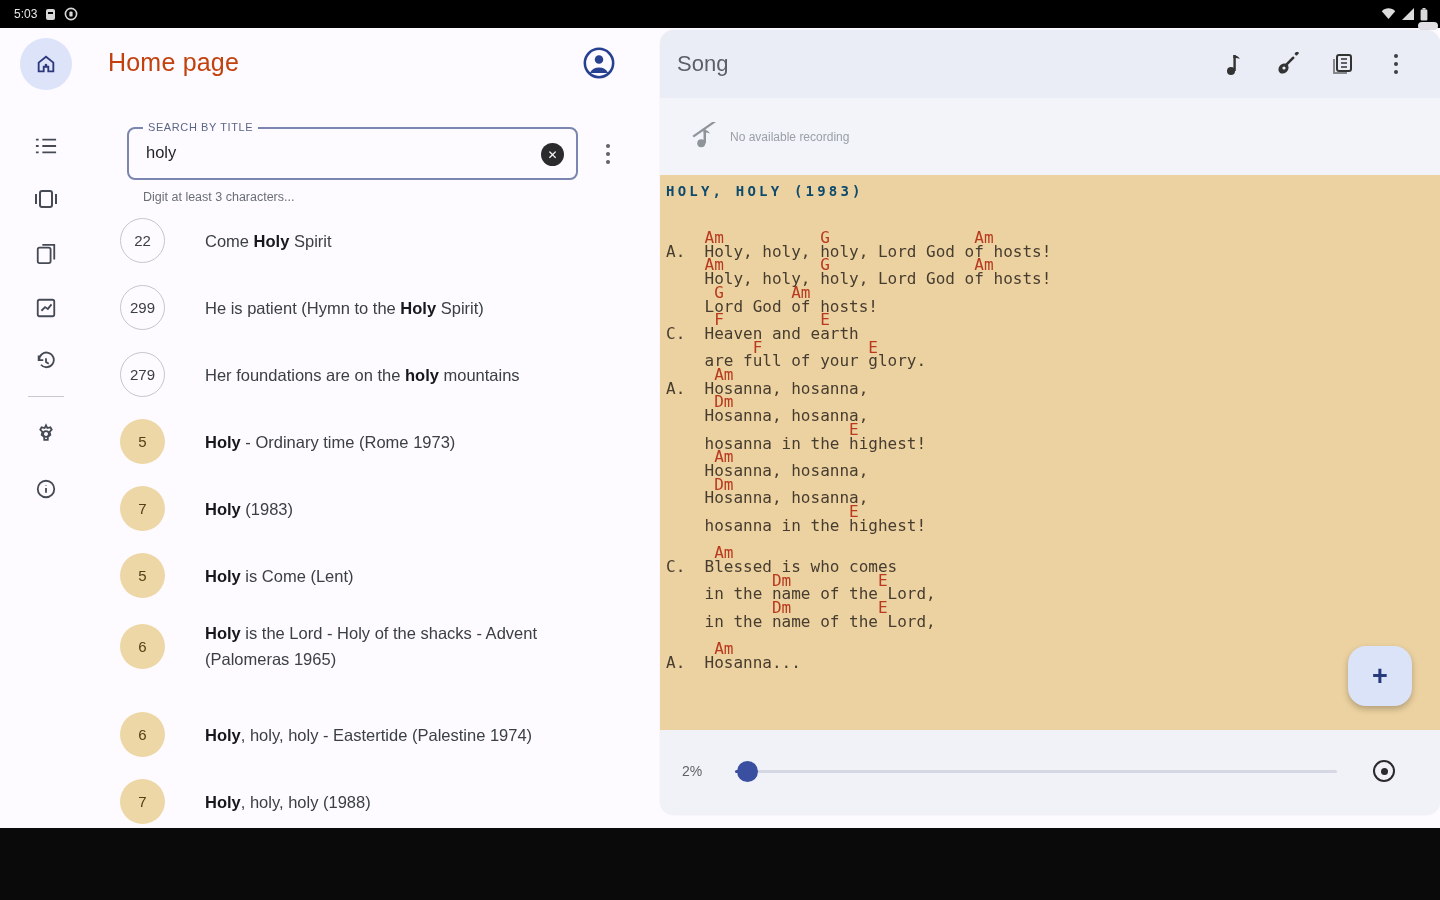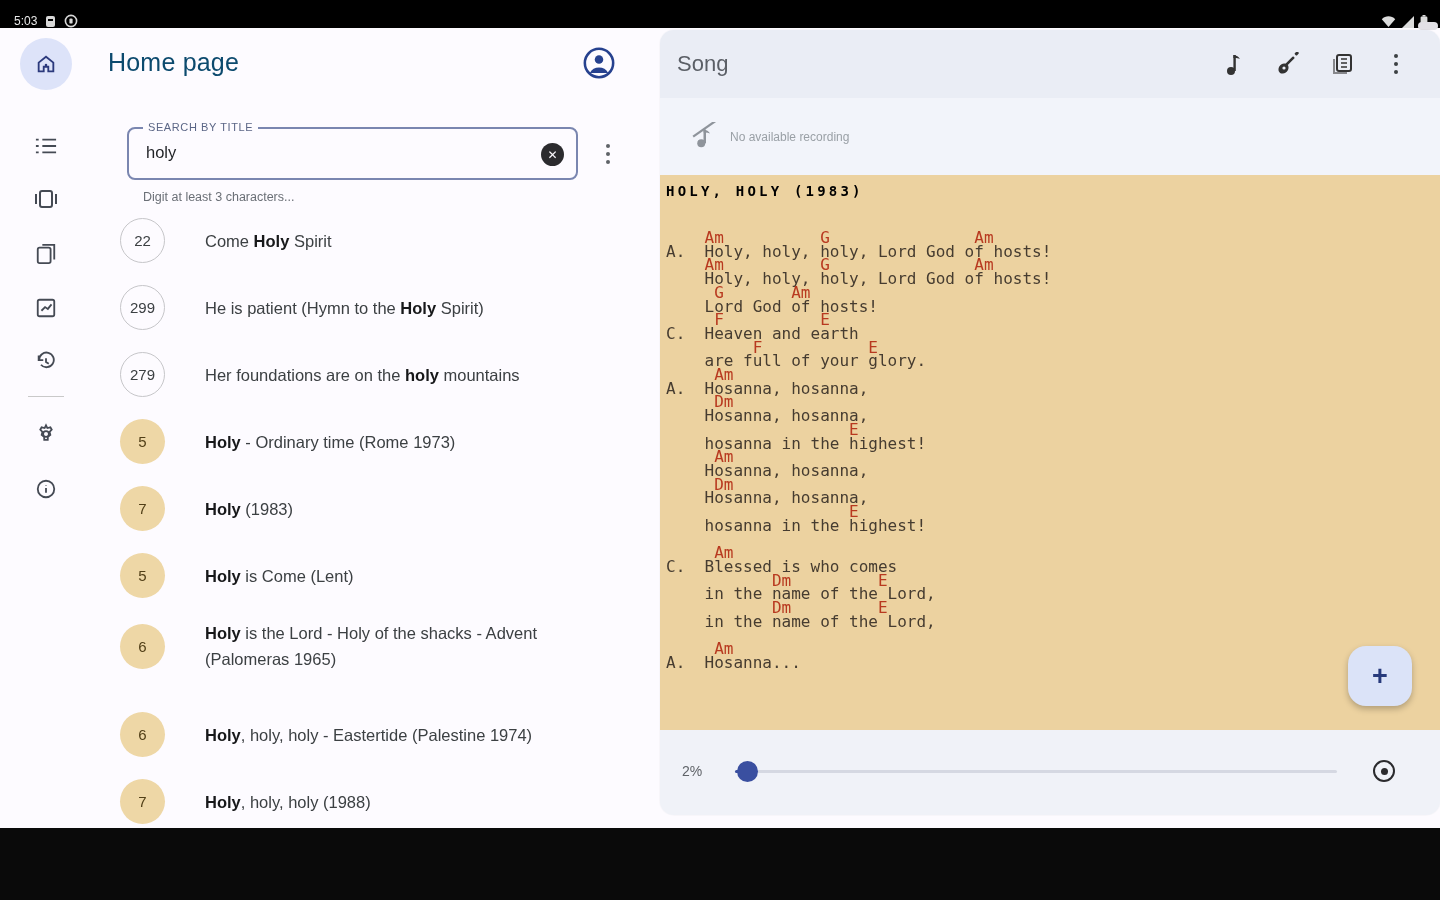--- a/index.html
+++ b/index.html
@@ -1,33 +1,33 @@
 <!DOCTYPE html>
 <html><head>
 <meta charset="utf-8">
 <style>
   * { margin:0; padding:0; box-sizing:border-box; }
   html,body { width:1440px; height:900px; overflow:hidden; font-family:"Liberation Sans",sans-serif; background:#fdfbff; }
 
   
   .statusbar { position:absolute; left:0; top:0; width:1440px; height:28px; background:#000; color:#e8e8e8;
-    display:flex; align-items:flex-end; font-size:12px; }
+    display:flex; align-items:center; font-size:12px; }
   .sb-left { display:flex; align-items:center; gap:8px; padding-left:14px; }
   .sb-right { margin-left:auto; display:flex; align-items:center; gap:5px; padding-right:12px; }
   .sb-glyph { display:inline-block; }
   .scroll-pill { position:absolute; right:2px; top:22px; width:20px; height:8px; background:#e2e0e5; border-radius:4px; }
 
   
   .rail { position:absolute; left:18px; top:28px; width:56px; height:800px; }
   .rail-item { position:absolute; left:0; width:56px; height:52px; display:flex; align-items:center; justify-content:center; color:#454a54; }
   .rail-pill { background:#dde3f9; border-radius:50%; width:52px; height:52px; left:2px; color:#2c3a7d; }
   .rail-divider { position:absolute; left:10px; width:36px; height:1px; background:#c9c9c9; }
 
   
-  .page-title { position:absolute; left:108px; top:48px; font-size:25px; color:#0c4a6e; letter-spacing:.2px; }
+  .page-title { position:absolute; left:108px; top:48px; font-size:25px; color:#c2410c; letter-spacing:.2px; }
   .account-btn { position:absolute; left:582px; top:46px; width:34px; height:34px; color:#26418f; }
 
   .search-wrap { position:absolute; left:127px; top:127px; width:451px; height:53px; border:2px solid #7a86b0; border-radius:8px; background:#fdfbff; }
   .search-label { position:absolute; left:14px; top:-8px; background:#fdfbff; padding:0 5px; font-size:11px; letter-spacing:.6px; color:#5b6686; }
   .search-value { position:absolute; left:17px; top:14px; font-size:16.5px; color:#1f2125; }
   .search-clear { position:absolute; right:12px; top:14px; width:23px; height:23px; border-radius:50%; background:#2b2b2e; color:#fdfbff;
     display:flex; align-items:center; justify-content:center; font-size:12px; }
   .search-kebab { position:absolute; left:601px; top:140px; width:14px; height:28px; display:flex; flex-direction:column; align-items:center; justify-content:center; gap:4px; }
   .search-kebab i { width:4px; height:4px; border-radius:50%; background:#5f6368; }
   .search-helper { position:absolute; left:143px; top:190px; font-size:12.5px; color:#6a6f76; }
@@ -50,21 +50,21 @@
   .action-ic { width:28px; height:28px; display:flex; align-items:center; justify-content:center; font-size:22px; color:#333; }
   .kebab { display:flex; flex-direction:column; gap:4px; }
   .kebab i { width:4px; height:4px; border-radius:50%; background:#3c4043; }
 
   .rec-row { position:absolute; left:0; top:68px; width:780px; height:77px; display:flex; align-items:center; }
   .rec-icon { margin-left:30px; width:30px; height:30px; color:#8f949b; }
   .rec-text { margin-left:10px; font-size:12px; color:#9aa0a6; }
 
   .sheet { position:absolute; left:0; top:145px; width:780px; height:555px; background:#ecd2a0; overflow:hidden; }
   .sheet-title { position:absolute; left:6px; top:8px; font-family:"DejaVu Sans Mono",monospace; font-weight:bold;
-    font-size:14px; letter-spacing:3.2px; color:#000000; }
+    font-size:14px; letter-spacing:3.2px; color:#0c4a6e; }
   .sheet-pre { position:absolute; left:6px; top:56px; font-family:"DejaVu Sans Mono",monospace; font-size:16px; line-height:13.7px;
     color:#463c30; white-space:pre; }
   .sheet-pre .chord { color:#b8391f; }
 
   .fab { position:absolute; left:688px; top:616px; width:64px; height:60px; background:#dbe3f8; border-radius:18px;
     box-shadow:0 3px 6px rgba(0,0,0,0.25); display:flex; align-items:center; justify-content:center;
     font-size:27px; color:#273a7c; font-weight:bold; }
 
   .zoom-row { position:absolute; left:0; top:700px; width:780px; height:85px; background:#f0f2f8; }
   .zoom-label { position:absolute; left:22px; top:33px; font-size:14px; color:#5f6368; }

